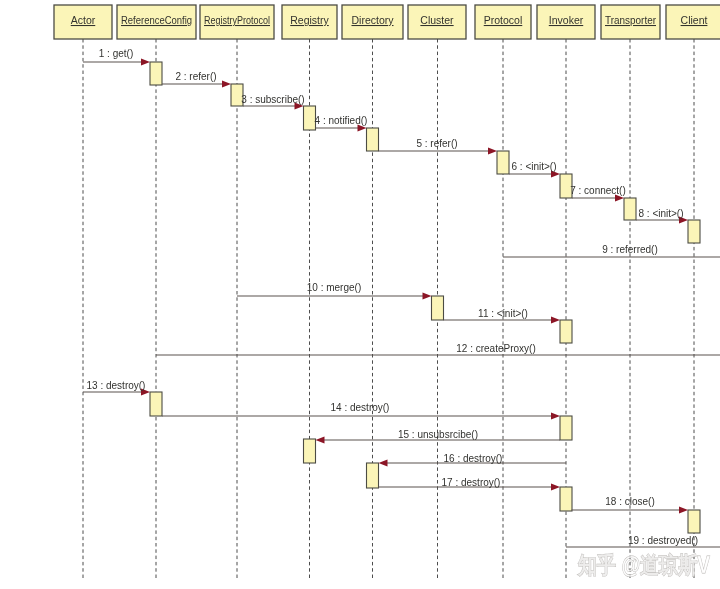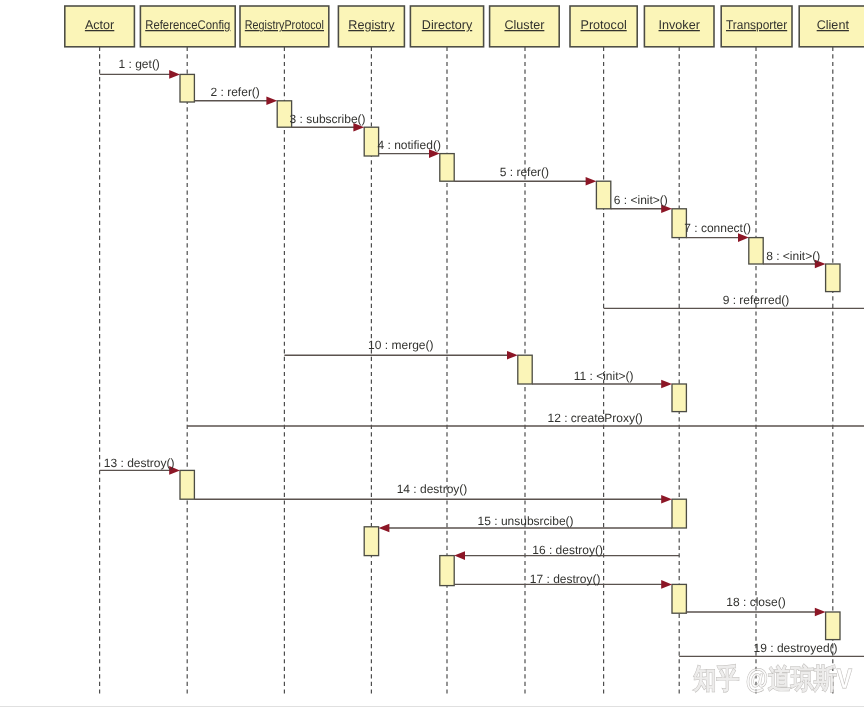--- a/index.html
+++ b/index.html
@@ -8,21 +8,21 @@
     width: 720px;
     height: 589px;
     background: #ffffff;
     overflow: hidden;
     font-family: "Liberation Sans", sans-serif;
   }
   .stage {
     position: relative;
     width: 720px;
     height: 589px;
-    background: #a3a3a3;
+    background: #0f766e;
   }
   svg {
     display: block;
   }
   svg text {
     font-family: "Liberation Sans", "DejaVu Sans", sans-serif;
   }
 </style>
 </head>
 <body>

